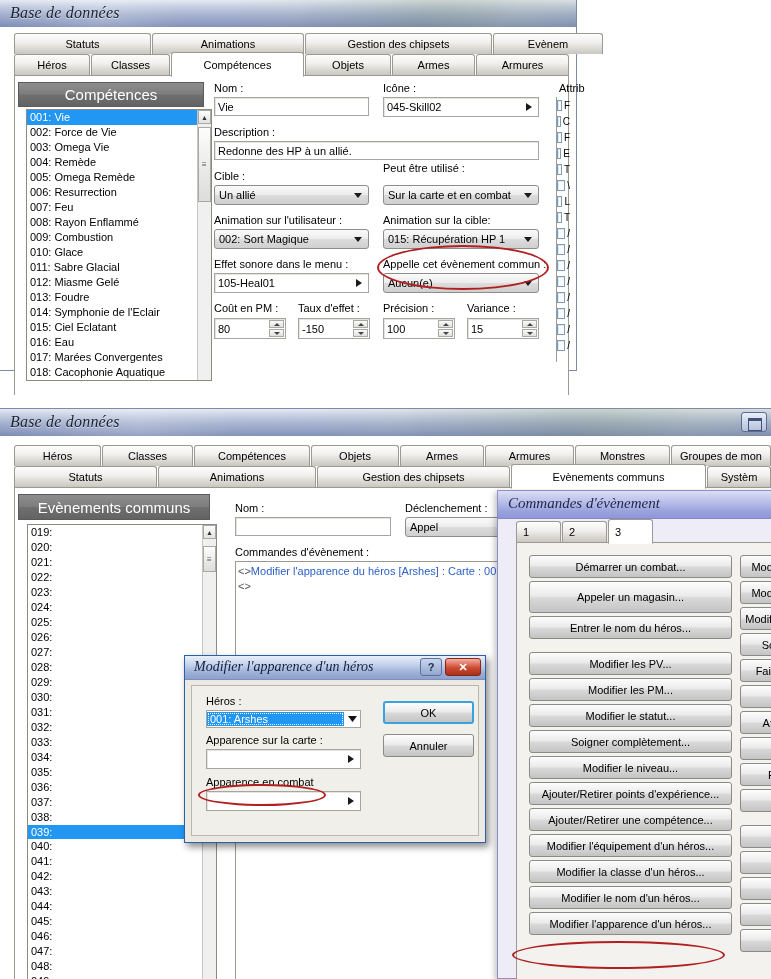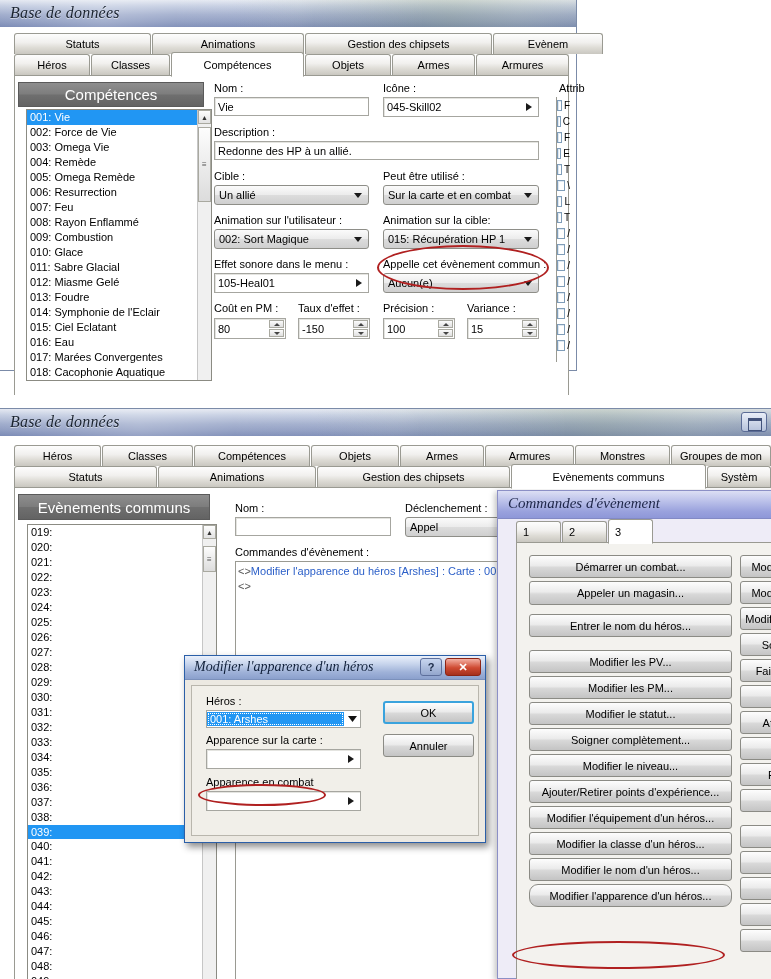--- a/index.html
+++ b/index.html
@@ -345,21 +345,21 @@
         <div class="lbl" style="position:absolute;left:3px;top:44px;">Description :</div>
         <div class="txt" style="position:absolute;left:3px;top:59px;width:325px;height:19px;">
           <span>Redonne des HP à un allié.</span>
         </div>
 
         <div class="lbl" style="position:absolute;left:3px;top:88px;">Cible :</div>
         <div class="combo" style="position:absolute;left:3px;top:103px;width:155px;height:20px;">
           <span>Un allié</span>
         </div>
 
-        <div class="lbl" style="position:absolute;left:172px;top:88px;">Peut être utilisé :</div>
+        <div class="lbl" style="position:absolute;left:172px;top:80px;">Peut être utilisé :</div>
         <div class="combo" style="position:absolute;left:172px;top:103px;width:156px;height:20px;">
           <span>Sur la carte et en combat</span>
         </div>
 
         <div class="lbl" style="position:absolute;left:3px;top:132px;">Animation sur l'utilisateur :</div>
         <div class="combo" style="position:absolute;left:3px;top:147px;width:155px;height:20px;">
           <span>002: Sort Magique</span>
         </div>
 
         <div class="lbl" style="position:absolute;left:172px;top:132px;">Animation sur la cible:</div>
@@ -621,32 +621,33 @@
       </div>
       <div class="tab active" style="left:104px;width:45px;justify-content:flex-start;padding-left:6px;">
         <span>3</span>
       </div>
     </div>
 
     <div class="tabplane" style="left:12px;top:21px;width:268px;height:445px;border-right:none;border-bottom:none;background:#f3f2ee;">
 
       <div id="btn-left" style="position:absolute;left:12px;top:12px;width:203px;">
           <div class="btn" style="height: 23px; margin-bottom: 3px;">Démarrer un combat...</div>
-          <div class="btn" style="height: 24px; margin-bottom: 9px;">Appeler un magasin...</div>
+          <div class="btn" style="height: 32px; margin-bottom: 3px;">Appeler un magasin...</div>
           <div class="btn" style="height: 23px; margin-bottom: 13px;">Entrer le nom du héros...</div>
           <div class="btn" style="height: 23px; margin-bottom: 3px;">Modifier les PV...</div>
           <div class="btn" style="height: 23px; margin-bottom: 3px;">Modifier les PM...</div>
           <div class="btn" style="height: 23px; margin-bottom: 3px;">Modifier le statut...</div>
           <div class="btn" style="height: 23px; margin-bottom: 3px;">Soigner complètement...</div>
           <div class="btn" style="height: 23px; margin-bottom: 3px;">Modifier le niveau...</div>
           <div class="btn" style="height: 23px; margin-bottom: 3px;">Ajouter/Retirer points d'expérience...</div>
+          <div class="btn" style="height: 23px; margin-bottom: 3px;">Ajouter/Retirer une compétence...</div>
           <div class="btn" style="height: 23px; margin-bottom: 3px;">Modifier l'équipement d'un héros...</div>
           <div class="btn" style="height: 23px; margin-bottom: 3px;">Modifier la classe d'un héros...</div>
           <div class="btn" style="height: 23px; margin-bottom: 3px;">Modifier le nom d'un héros...</div>
-          <div class="btn" style="height: 23px; margin-bottom: 3px; border-radius: 9px;">Modifier l'apparence d'un héros...</div>
+          <div class="btn" style="height: 23px; margin-bottom: 3px;">Modifier l'apparence d'un héros...</div>
         </div>
 
       <div id="btn-right" style="position:absolute;left:223px;top:12px;width:60px;">
           <div class="btn" style="height: 23px; margin-bottom: 3px; justify-content: flex-end; padding-right: 3px;">Modifier l</div>
           <div class="btn" style="height: 23px; margin-bottom: 3px; justify-content: flex-end; padding-right: 3px;">Modifier l</div>
           <div class="btn" style="height: 23px; margin-bottom: 3px; justify-content: flex-end; padding-right: 3px;">Modifier le</div>
           <div class="btn" style="height: 23px; margin-bottom: 3px; justify-content: flex-end; padding-right: 3px;">Soigne</div>
           <div class="btn" style="height: 23px; margin-bottom: 3px; justify-content: flex-end; padding-right: 3px;">Faire ap</div>
           <div class="btn" style="height: 23px; margin-bottom: 3px; justify-content: flex-end; padding-right: 3px;">Tr</div>
           <div class="btn" style="height: 23px; margin-bottom: 3px; justify-content: flex-end; padding-right: 3px;">Affiche</div>

